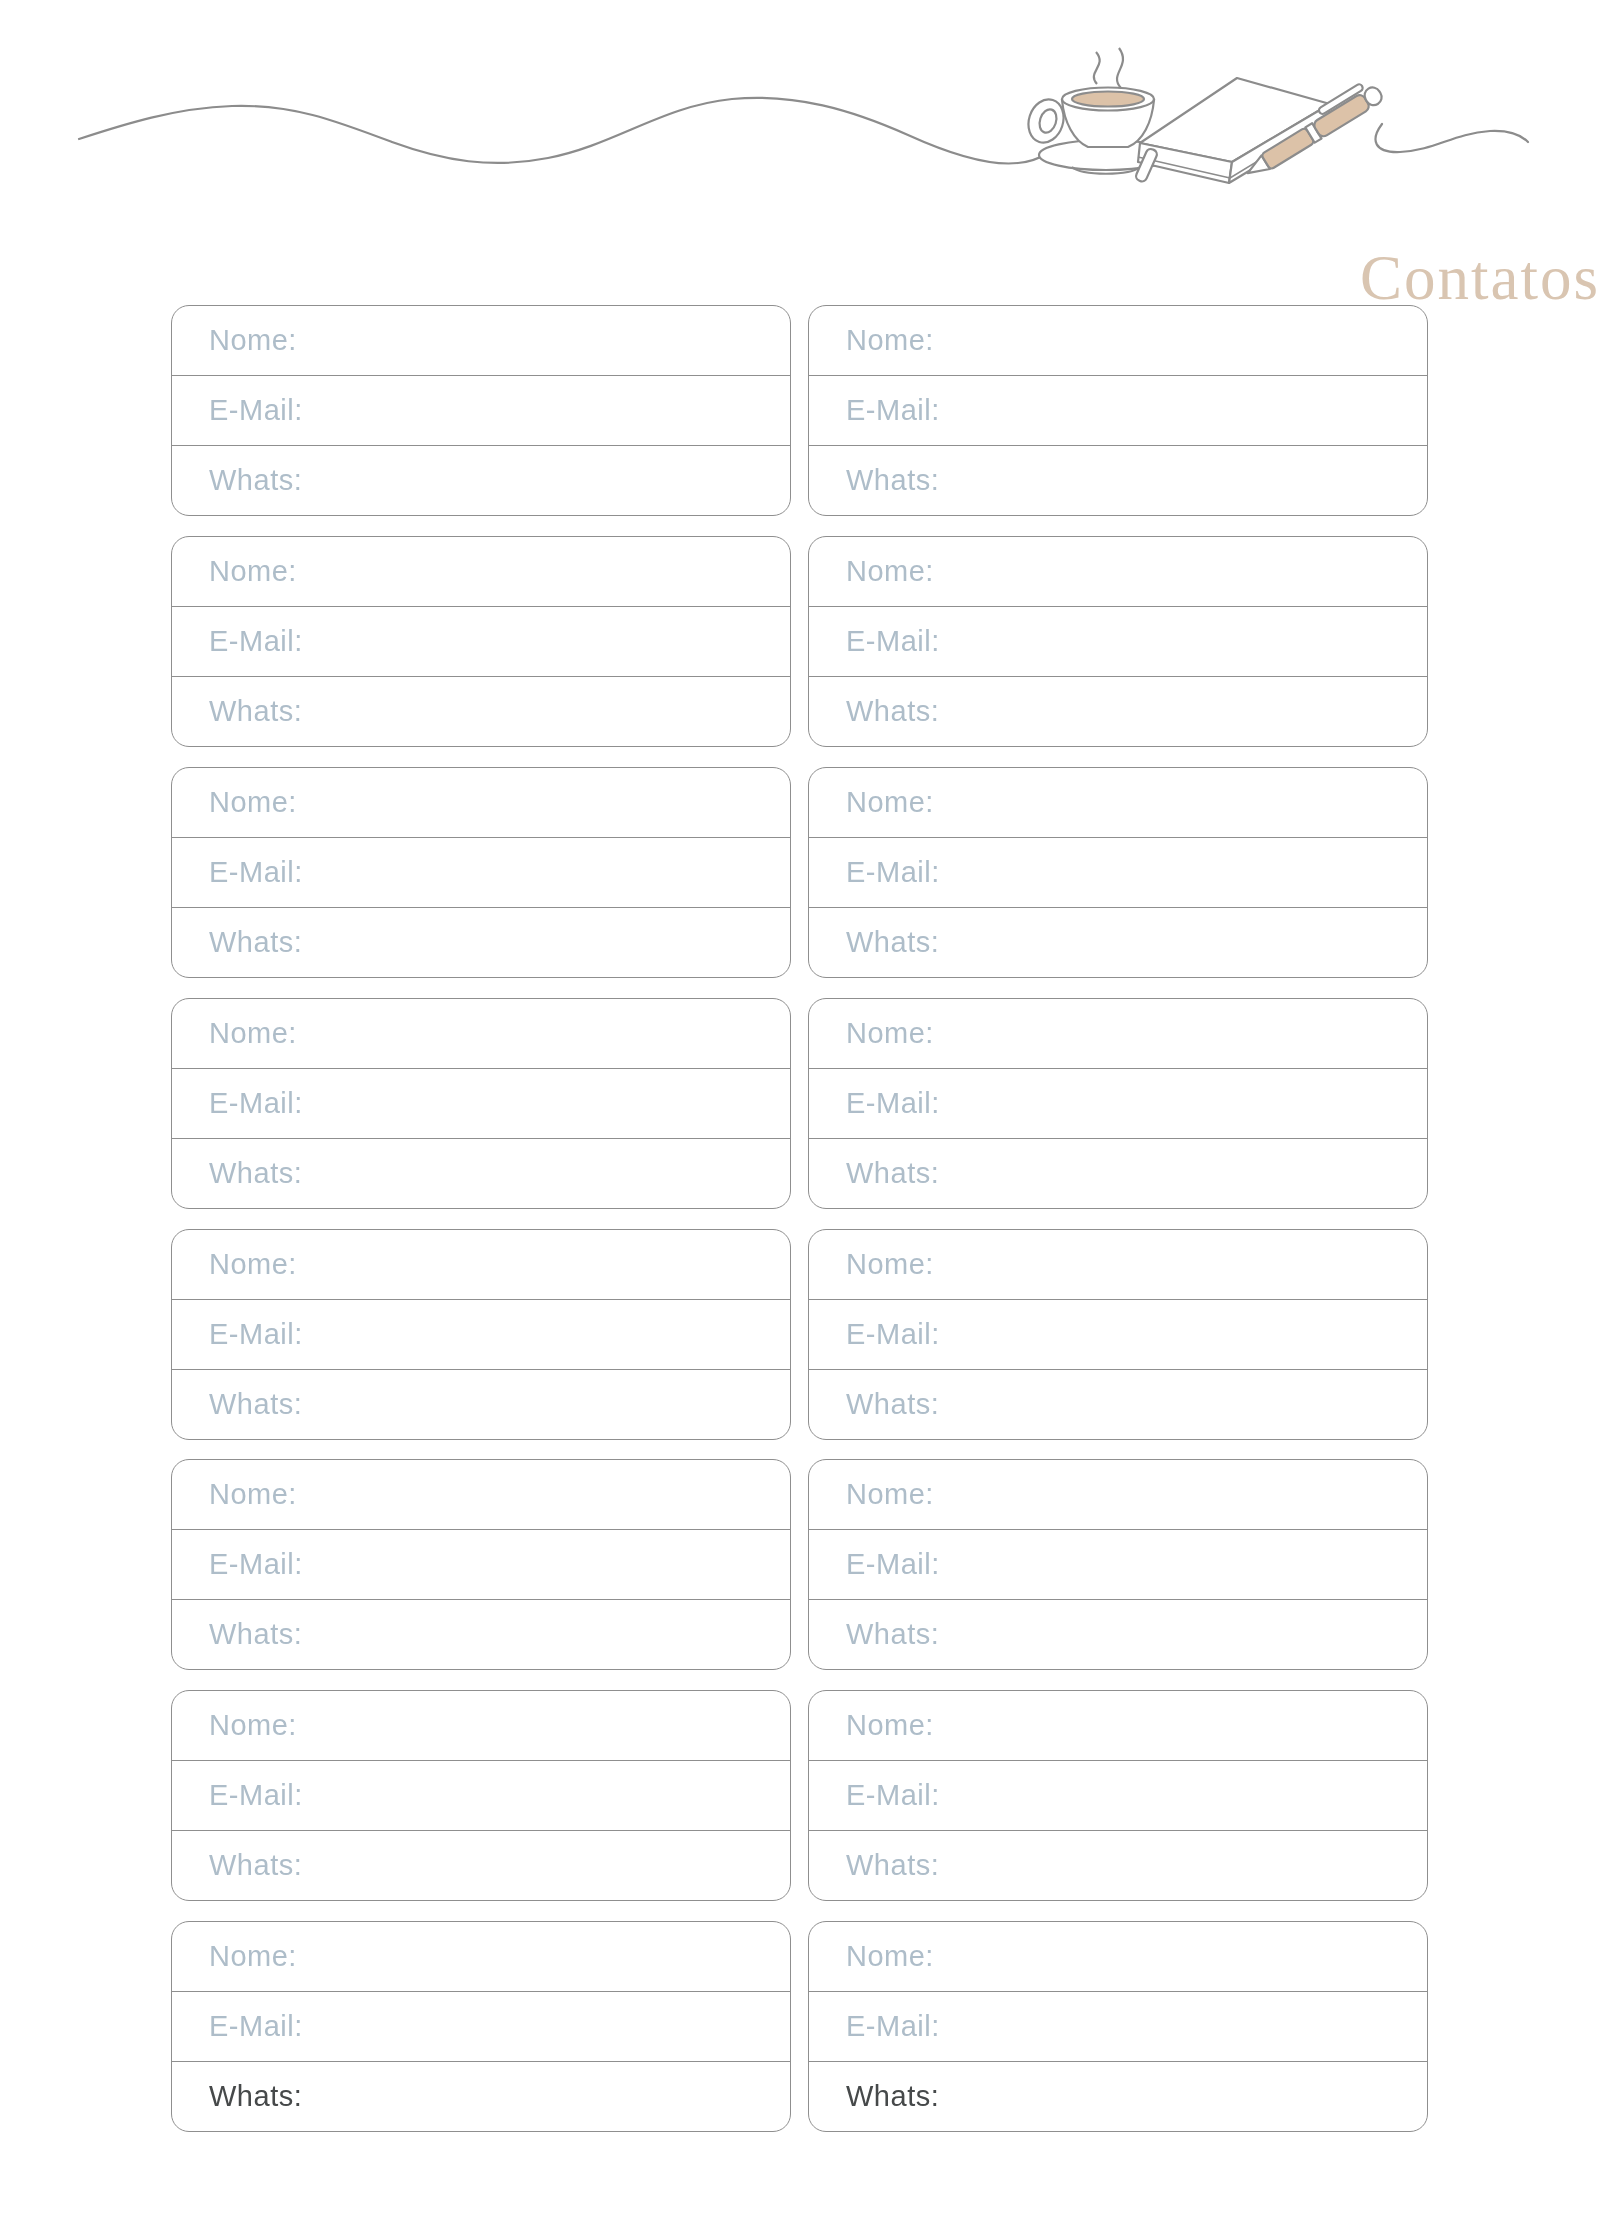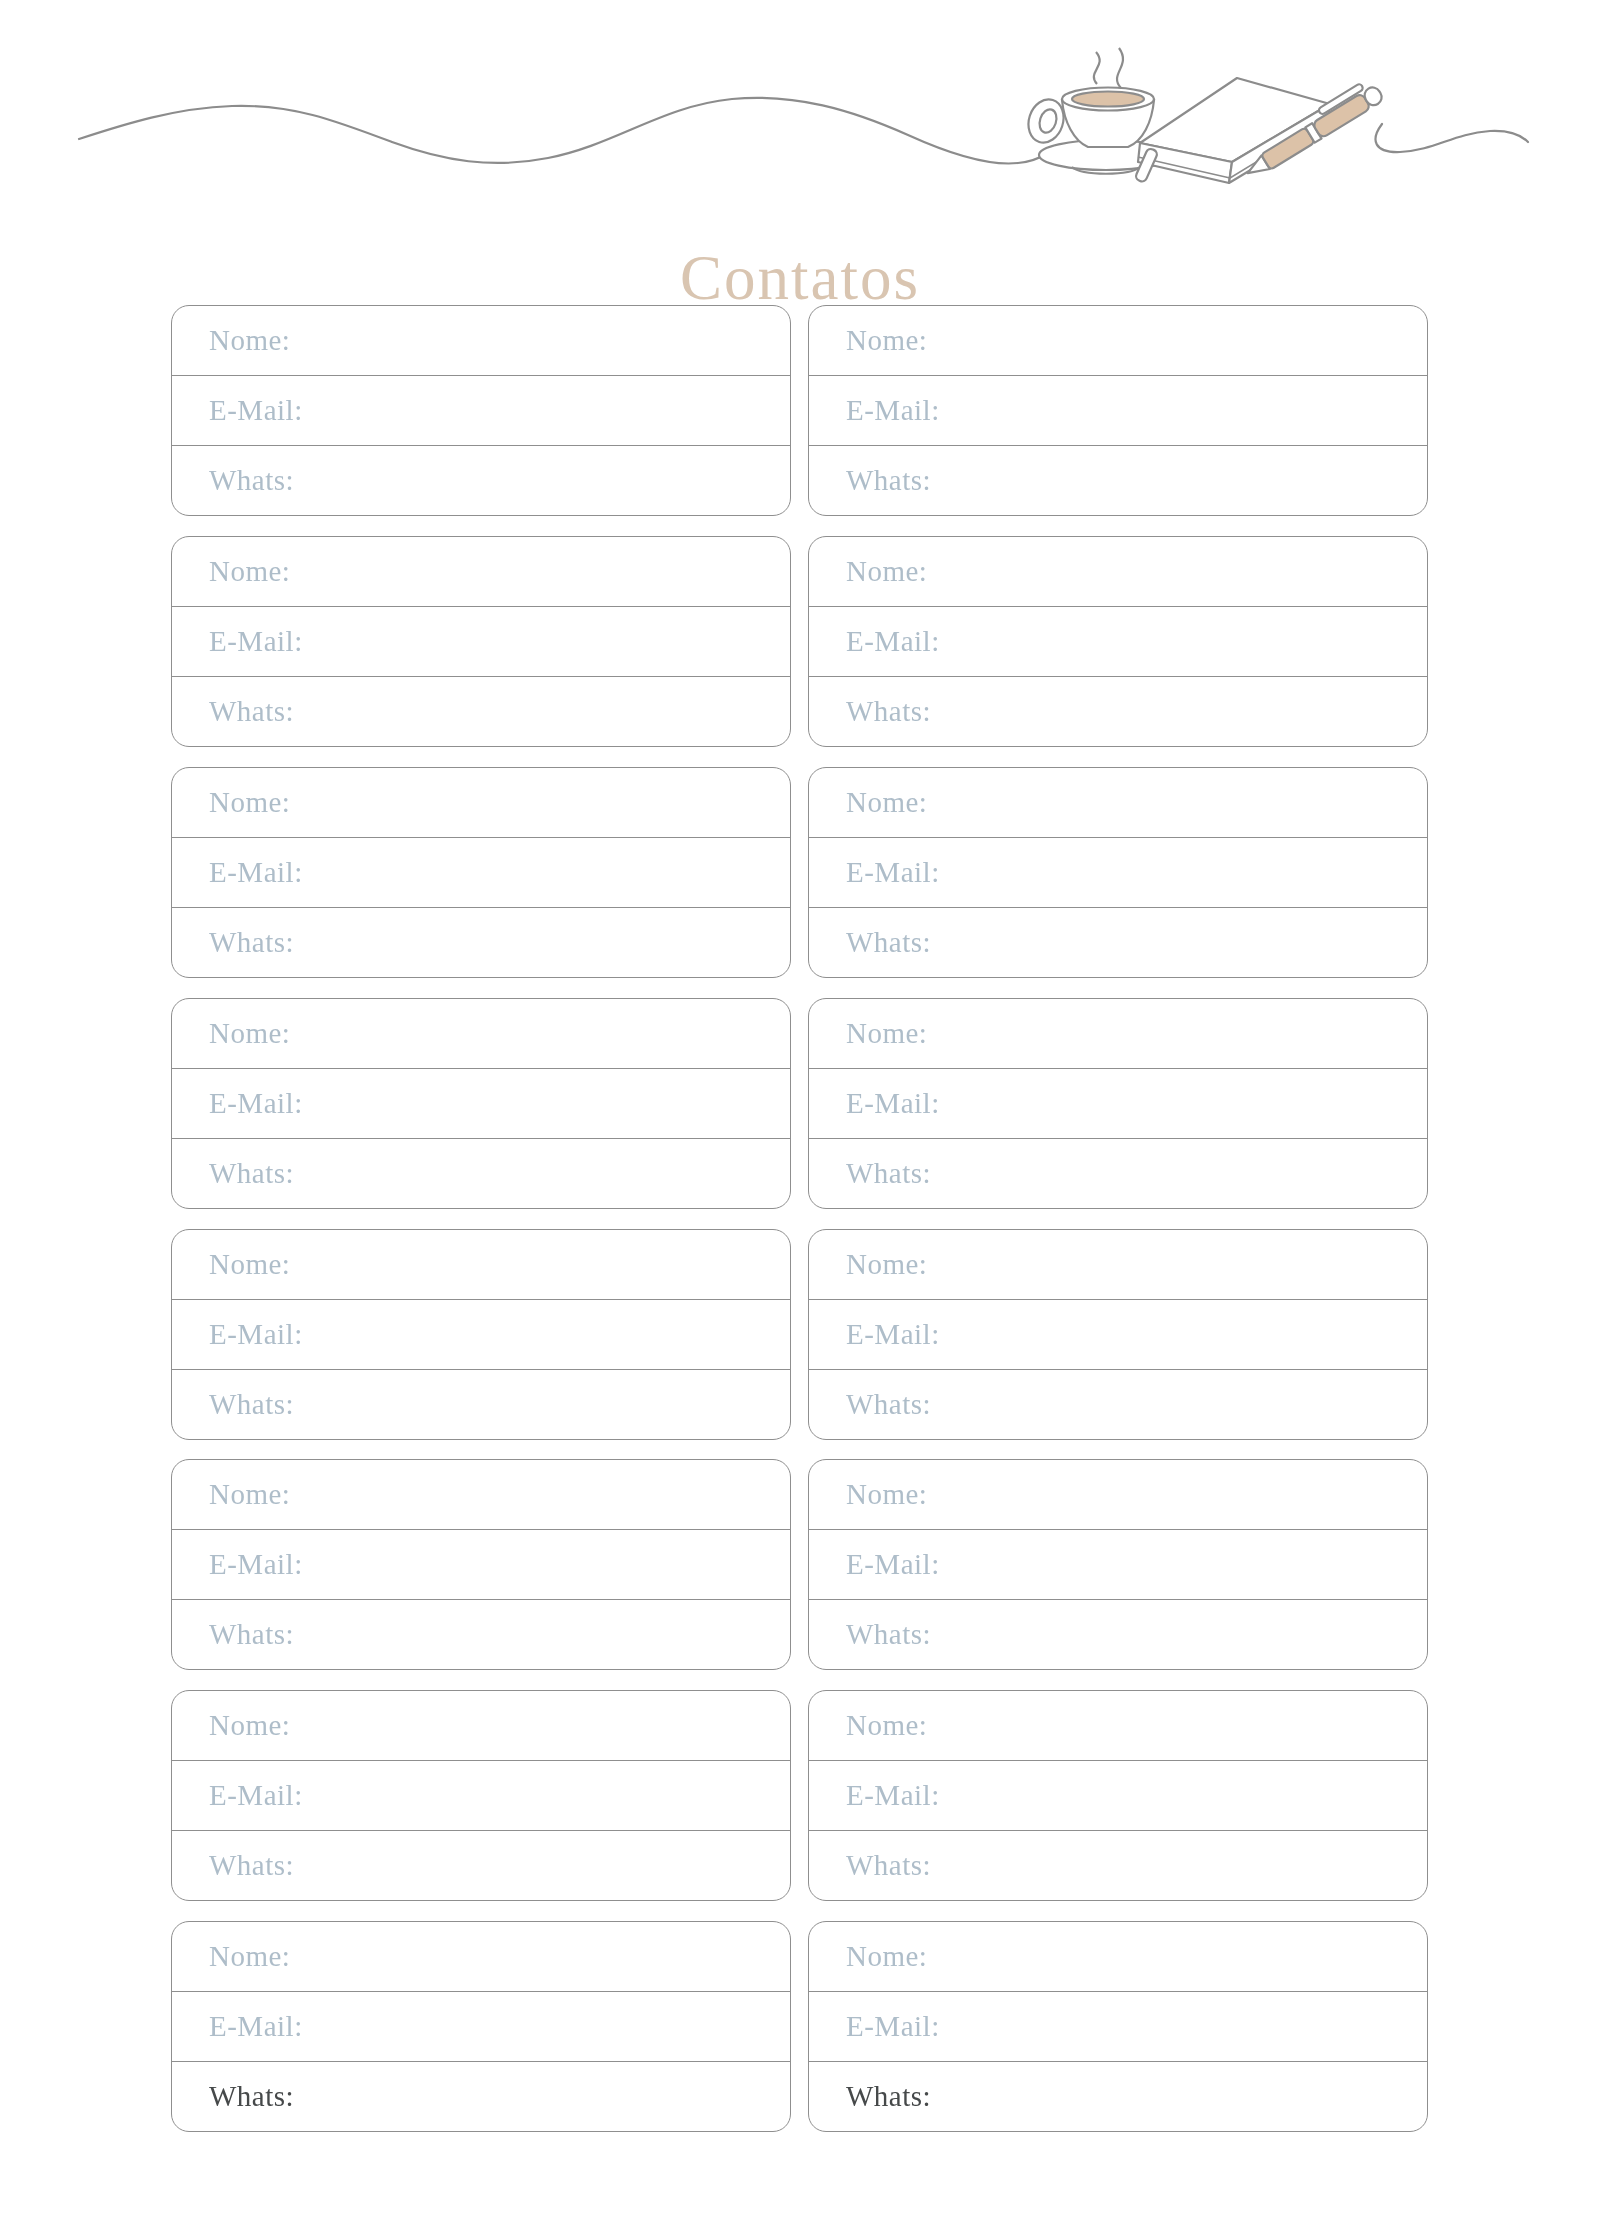--- a/index.html
+++ b/index.html
@@ -1,27 +1,27 @@
 <!DOCTYPE html>
 <html><head>
 <meta charset="utf-8">
 <style>
   html,body{margin:0;padding:0;background:#ffffff;}
   .page{position:relative;width:1600px;height:2239px;background:#ffffff;overflow:hidden;
         font-family:"Liberation Sans",sans-serif;}
   .header-art{position:absolute;top:0;left:0;width:1600px;height:200px;}
-  .title{position:absolute;top:205px;left:0;right:0;text-align:center;
+  .title{position:absolute;top:205px;left:0;right:0;text-align:right;
          font-family:"Liberation Serif",serif;font-size:63px;line-height:1;
          letter-spacing:2px;color:#d9c5b1;font-weight:400;}
   .grid{position:absolute;left:171px;top:305px;width:1257px;
         display:grid;grid-template-columns:620px 620px;
         grid-auto-rows:211px;column-gap:17px;row-gap:19.9px;}
   .card{border:1.4px solid #8f8f8f;border-radius:18px;background:#ffffff;
         display:flex;flex-direction:column;box-sizing:border-box;overflow:hidden;}
-  .row{flex:1;display:flex;align-items:center;font-family:Liberation Serif, serif;}
+  .row{flex:1;display:flex;align-items:center;}
   .row + .row{border-top:1.3px solid #8f8f8f;align-items:center;}
   .lbl{padding-left:37px;font-size:29px;letter-spacing:0.5px;color:#aebdc9;}
   .lbl.dark{color:#46494a;}
 </style>
 </head>
 <body>
 
 <div class="page">
 
   <svg class="header-art" viewBox="0 0 1600 200">

